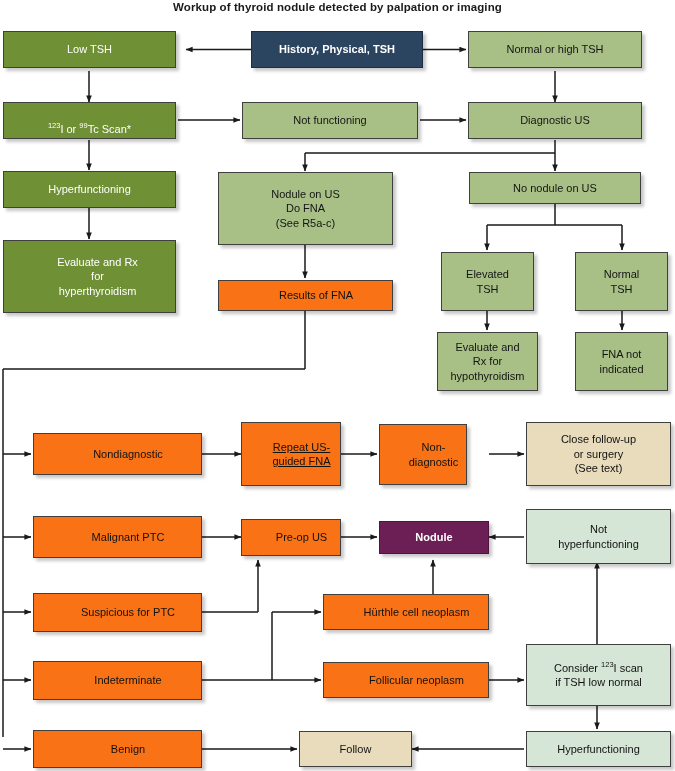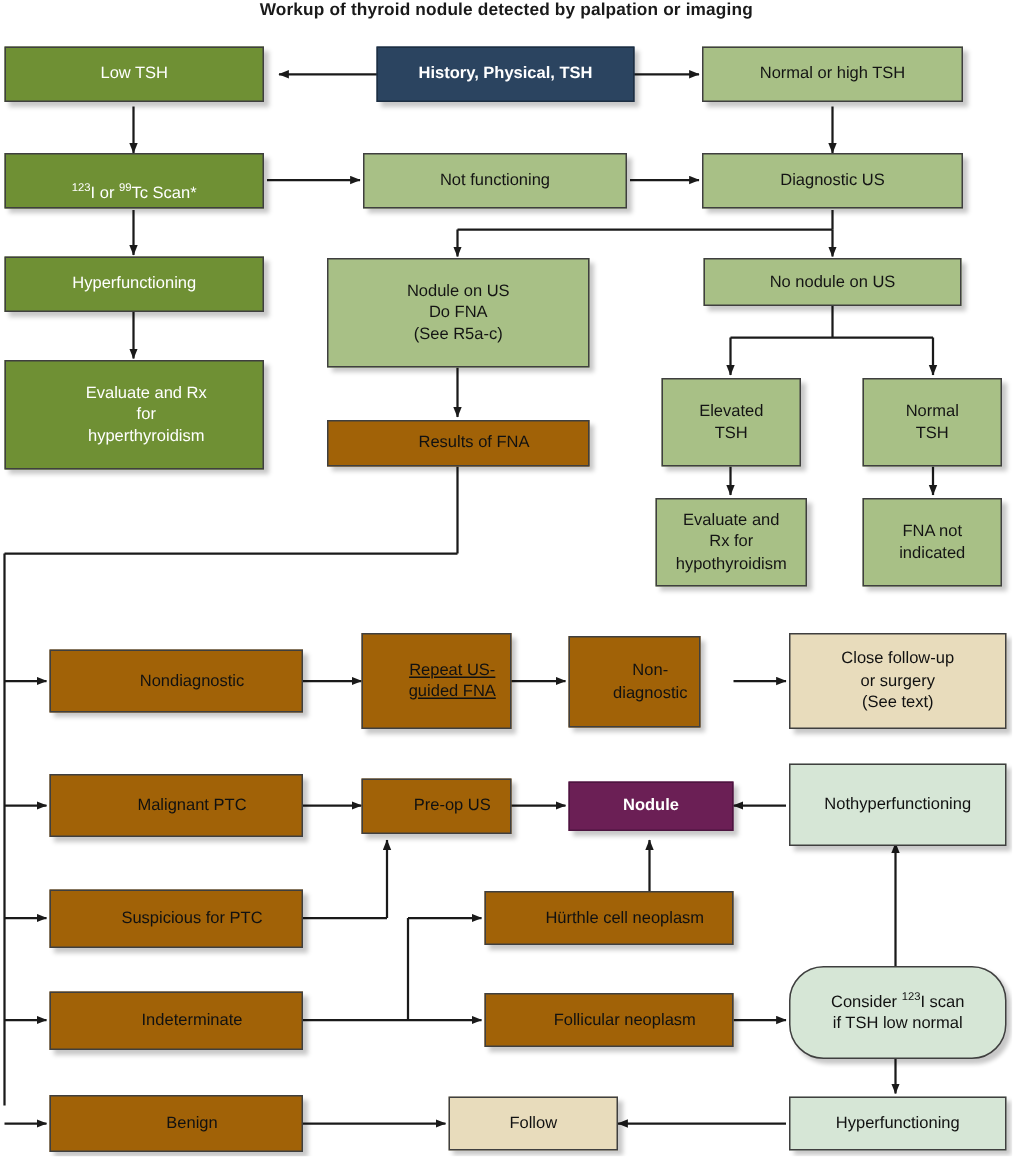--- a/index.html
+++ b/index.html
@@ -43,21 +43,21 @@
     line-height:14.5px;
     color:#111111;
     padding:2px 4px;
     z-index:2;
   }
   .node span{display:block;}
   
   .c-darkgreen{background:#6f9034;border-color:#3f3f3f;color:#ffffff;}
   .c-midgreen{background:#a8c086;border-color:#3f3f3f;color:#141414;}
   .c-navy{background:#2b4460;border-color:#1d2e42;color:#ffffff;font-weight:bold;}
-  .c-lightblue{background:#a16207;border-color:#3f3f3f;color:#111111;padding-left:25px;}
+  .c-lightblue{background:#f97316;border-color:#3f3f3f;color:#111111;padding-left:25px;}
   .c-tan{background:#e8dcbc;border-color:#3f3f3f;color:#111111;}
   .c-mint{background:#d6e6d6;border-color:#3f3f3f;color:#111111;}
   .c-purple{background:#6b1f55;border-color:#4d1540;color:#ffffff;font-weight:bold;}
   sup{font-size:7.5px;vertical-align:super;line-height:0;}
 </style>
 </head>
 <body>
 
 <div id="canvas">
 
@@ -241,42 +241,42 @@
   </div>
 
   <div class="node c-lightblue" style="left:241px;top:519px;width:100px;height:37px;">
     <span>Pre-op US</span>
   </div>
 
   <div class="node c-purple" style="left:379px;top:521px;width:110px;height:33px;">
     <span>Nodule</span>
   </div>
 
-  <div class="node c-mint" style="left:526px;top:509px;width:145px;height:55px;flex-direction:row;">
+  <div class="node c-mint" style="left:526px;top:509px;width:145px;height:55px;flex-direction:column;">
     <span>Not</span>
     <span>hyperfunctioning</span>
   </div>
 
   <div class="node c-lightblue" style="left:33px;top:593px;width:169px;height:39px;">
     <span>Suspicious for PTC</span>
   </div>
 
   <div class="node c-lightblue" style="left:323px;top:594px;width:166px;height:36px;">
     <span>Hürthle cell neoplasm</span>
   </div>
 
   <div class="node c-lightblue" style="left:33px;top:661px;width:169px;height:39px;">
     <span>Indeterminate</span>
   </div>
 
   <div class="node c-lightblue" style="left:323px;top:662px;width:166px;height:36px;">
     <span>Follicular neoplasm</span>
   </div>
 
-  <div class="node c-mint" style="left:526px;top:644px;width:145px;height:62px;flex-direction:column;border-radius:23px;">
+  <div class="node c-mint" style="left:526px;top:644px;width:145px;height:62px;flex-direction:column;">
     <span>Consider <sup>123</sup>I scan</span>
     <span>if TSH low normal</span>
   </div>
 
   <div class="node c-lightblue" style="left:33px;top:730px;width:169px;height:38px;">
     <span>Benign</span>
   </div>
 
   <div class="node c-tan" style="left:299px;top:731px;width:113px;height:36px;">
     <span>Follow</span>

